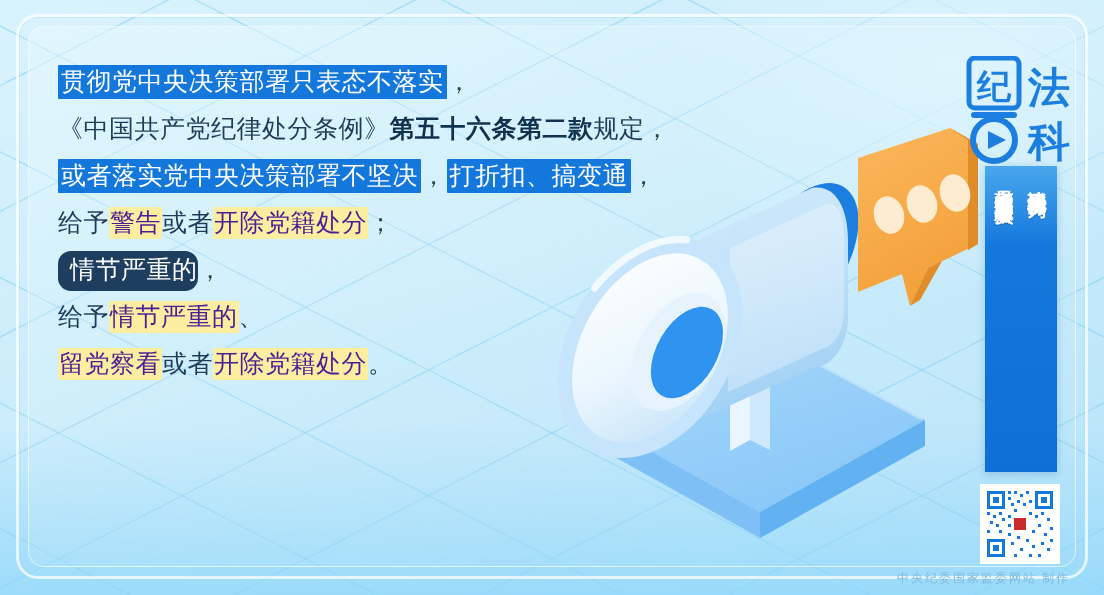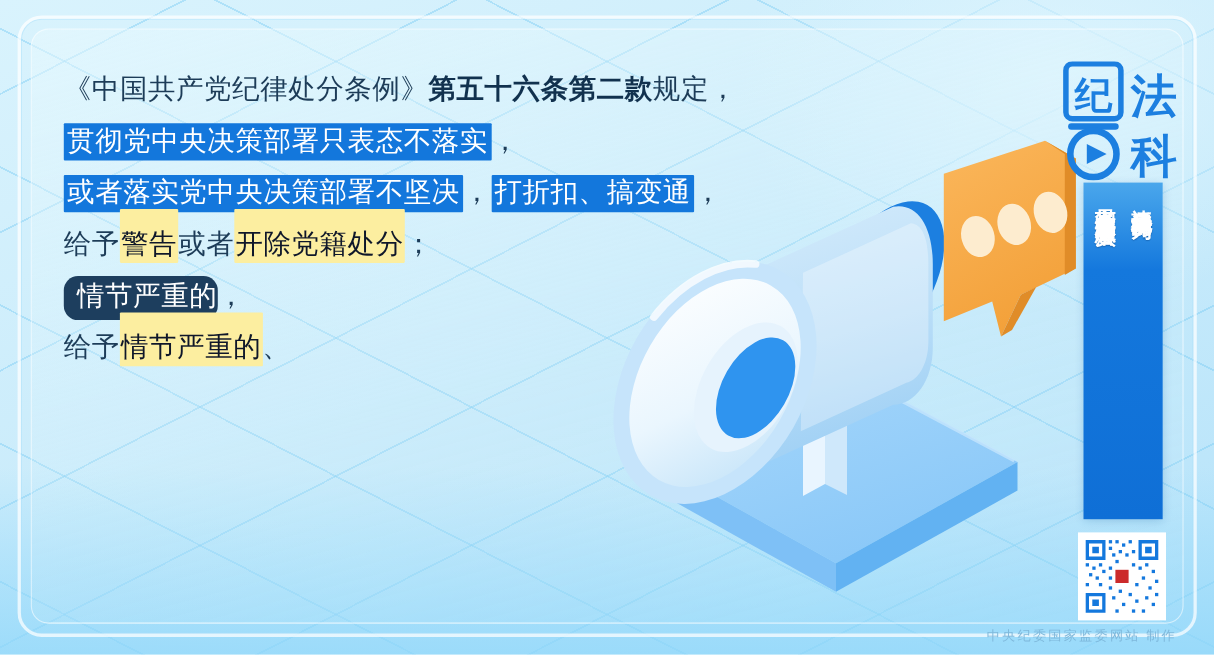--- a/index.html
+++ b/index.html
@@ -76,22 +76,22 @@
   .b{ font-weight:bold; color:#11314e; }
 
   mark.hl-blue{
     background:#1377dc;
     color:#ffffff;
     padding:3px 3px 4px 3px;
     border-radius:1px;
   }
   mark.hl-yellow{
     background:#fceea0;
-    color:#0f172a;
-    padding:19px 1px 3px 1px;
+    color:#4c1d95;
+    padding:2px 1px 3px 1px;
     border-radius:1px;
   }
   .pill-dark{
     display:inline-block;
     background:#1d3e5e;
     color:#ffffff;
     padding:2px 0 4px 12px;
     border-radius:13px;
     line-height:34px;
   }
@@ -237,45 +237,48 @@
         <path d="M480 186 L498 148 L512 141 L490 180 Z" fill="#e08c28"></path>
         <ellipse cx="459" cy="95" rx="15" ry="19" transform="rotate(-16 459 95)" fill="#fdeccf"></ellipse>
         <ellipse cx="492" cy="84" rx="15" ry="19" transform="rotate(-16 492 84)" fill="#fdeccf"></ellipse>
         <ellipse cx="525" cy="73" rx="15" ry="19" transform="rotate(-16 525 73)" fill="#fdeccf"></ellipse>
       </g>
     </svg>
   </div>
 
   <div class="text-block">
 
+    <div class="line">
+      <mark class="hl-blue">贯彻党中央决策部署只表态不落实</mark><span class="ln-plain">，</span>
+    </div>
+
     <div class="line ln-plain">
       <span>《中国共产党纪律处分条例》</span><span class="b">第五十六条第二款</span><span>规定，</span>
     </div>
 
     <div class="line">
-      <mark class="hl-blue">贯彻党中央决策部署只表态不落实</mark><span class="ln-plain">，</span>
-    </div>
-
-    <div class="line">
       <mark class="hl-blue">或者落实党中央决策部署不坚决</mark><span class="ln-plain">，</span><mark class="hl-blue">打折扣、搞变通</mark><span class="ln-plain">，</span>
     </div>
 
 
     <div class="line">
       <span class="ln-plain">给予</span><mark class="hl-yellow">警告</mark><span class="ln-plain">或者</span><mark class="hl-yellow">开除党籍处分</mark><span class="ln-plain">；</span>
     </div>
 
     <div class="line">
       <span class="pill-dark">情节严重的</span><span class="ln-plain">，</span>
     </div>
 
     <div class="line">
       <span class="ln-plain">给予</span><mark class="hl-yellow">情节严重的</mark><span class="ln-plain">、</span>
     </div>
 
+    <div class="line">
+      <mark class="hl-yellow">留党察看</mark><span class="ln-plain">或者</span><mark class="hl-yellow">开除党籍处分</mark><span class="ln-plain">。</span>
+    </div>
 
   </div>
 
   <div class="logo">
     <svg width="112" height="108" viewBox="0 0 112 108" xmlns="http://www.w3.org/2000/svg">
       <rect x="4" y="2" width="50" height="50" rx="6" fill="none" stroke="#1c7fe0" stroke-width="5"></rect>
       <text x="29" y="42" text-anchor="middle" font-family="'Liberation Serif',serif" font-size="34" font-weight="bold" fill="#1c7fe0">纪</text>
       <text x="84" y="46" text-anchor="middle" font-family="'Liberation Serif',serif" font-size="42" font-weight="bold" fill="#1c7fe0">法</text>
       <rect x="6" y="56" width="46" height="6" rx="3" fill="#1c7fe0"></rect>
       <circle cx="29" cy="84" r="21" fill="none" stroke="#1c7fe0" stroke-width="6"></circle>

